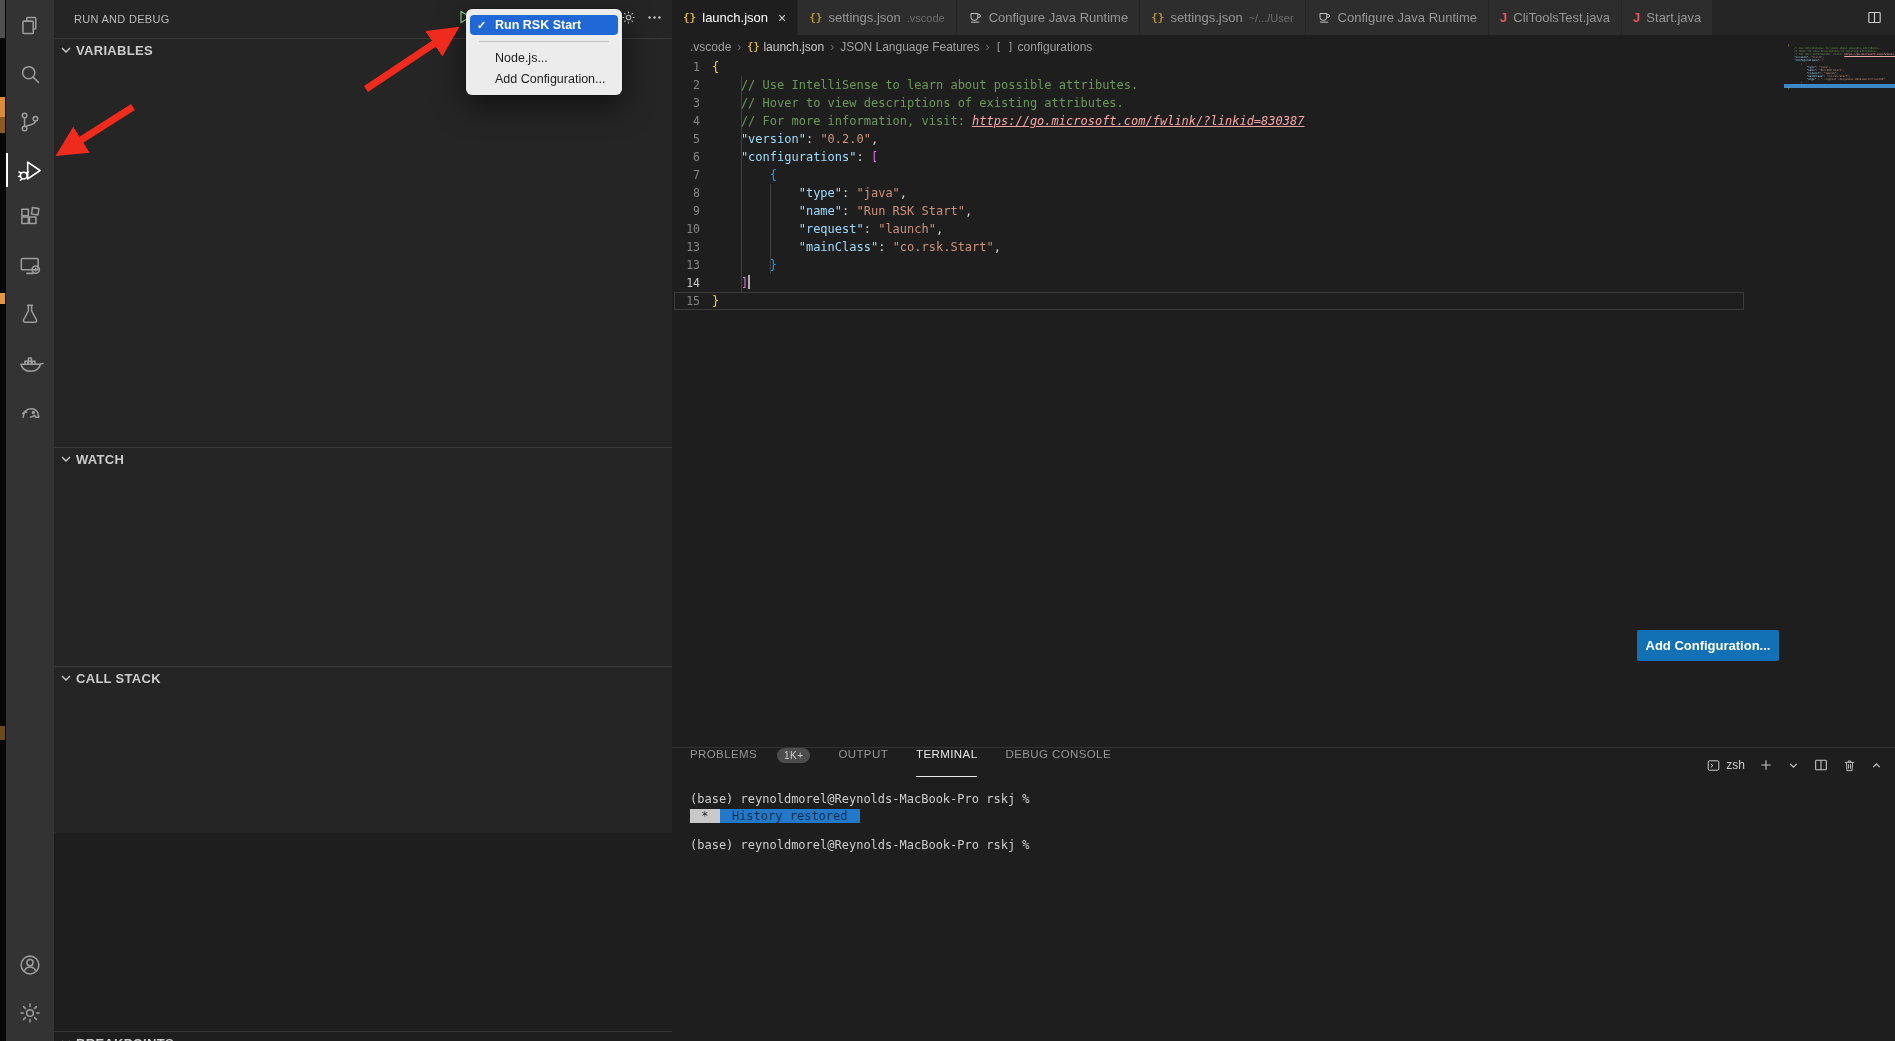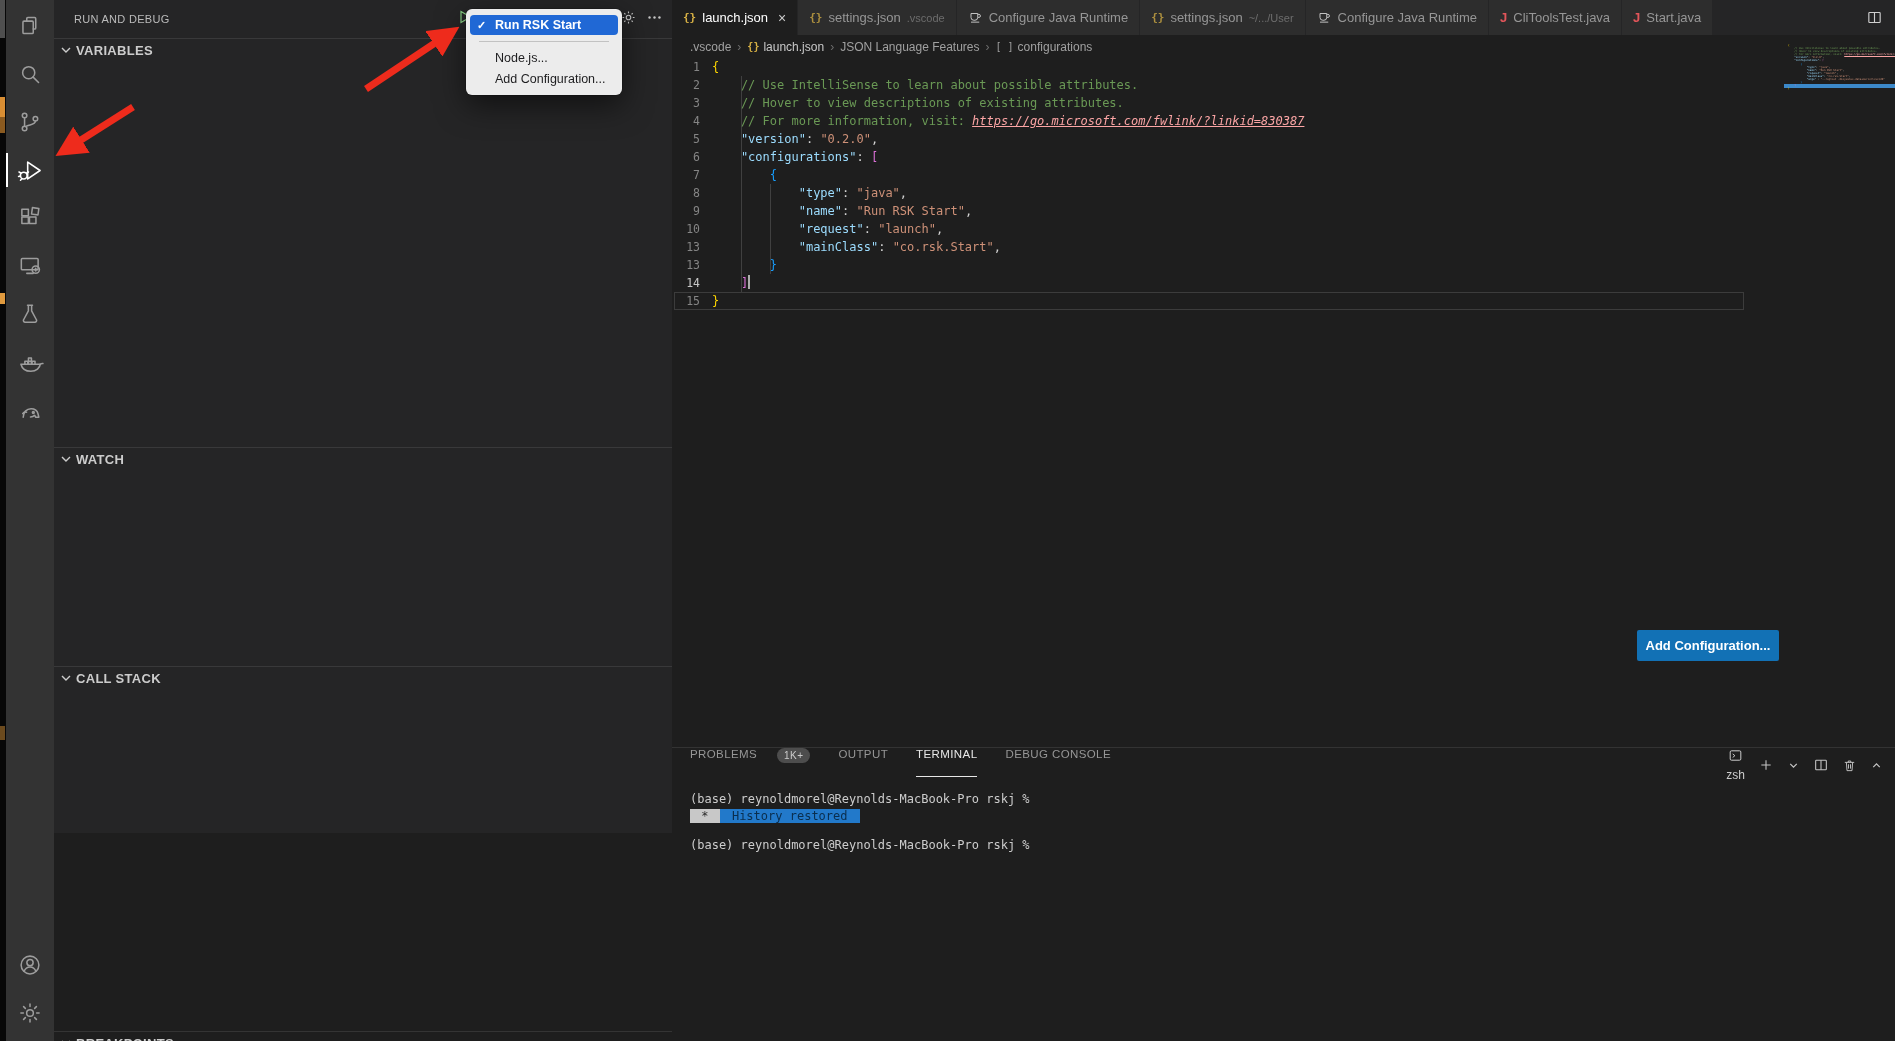--- a/index.html
+++ b/index.html
@@ -100,21 +100,21 @@
   
   .panel{position:absolute;left:672px;top:747px;width:1223px;height:294px;background:#1e1e1e;
     border-top:1px solid #333333;z-index:2;}
   .panel-tabs{height:34px;display:flex;align-items:center;gap:28px;padding-left:18px;position:relative;}
   .panel-tab{display:flex;align-items:flex-start;gap:20px;height:100%;font-size:11.5px;letter-spacing:.4px;
     color:#969696;position:relative;cursor:pointer;}
   .panel-tab.active{color:#e7e7e7;}
   .panel-tab.active::after{content:'';position:absolute;left:0;right:0;bottom:5px;height:1px;background:#e7e7e7;}
   .badge{background:#4d4d4d;color:#cccccc;font-size:10px;padding:2px 7px;border-radius:10px;}
   .panel-actions{position:absolute;right:12px;top:0;height:34px;display:flex;align-items:center;gap:13px;color:#c5c5c5;}
-  .shell-group{display:flex;align-items:center;gap:5px;font-size:12px;color:#cccccc;cursor:pointer;flex-direction:column;}
+  .shell-group{display:flex;align-items:center;gap:5px;font-size:12px;color:#cccccc;cursor:pointer;}
   .pa-icon{cursor:pointer;display:flex;align-items:center;}
 
   .terminal{padding:9px 0 0 18px;font-family:"DejaVu Sans Mono",monospace;font-size:12px;
     line-height:17px;color:#cccccc;cursor:text;}
   .term-line{white-space:pre;height:17px;}
   .term-line.blank{height:12px;}
   .hl-star{background:#c8c8c8;color:#2a2a2a;padding:0 4px;}
   .hl-text{background:#2279ca;color:#0a2e4e;padding:0 5px;}
 
   

